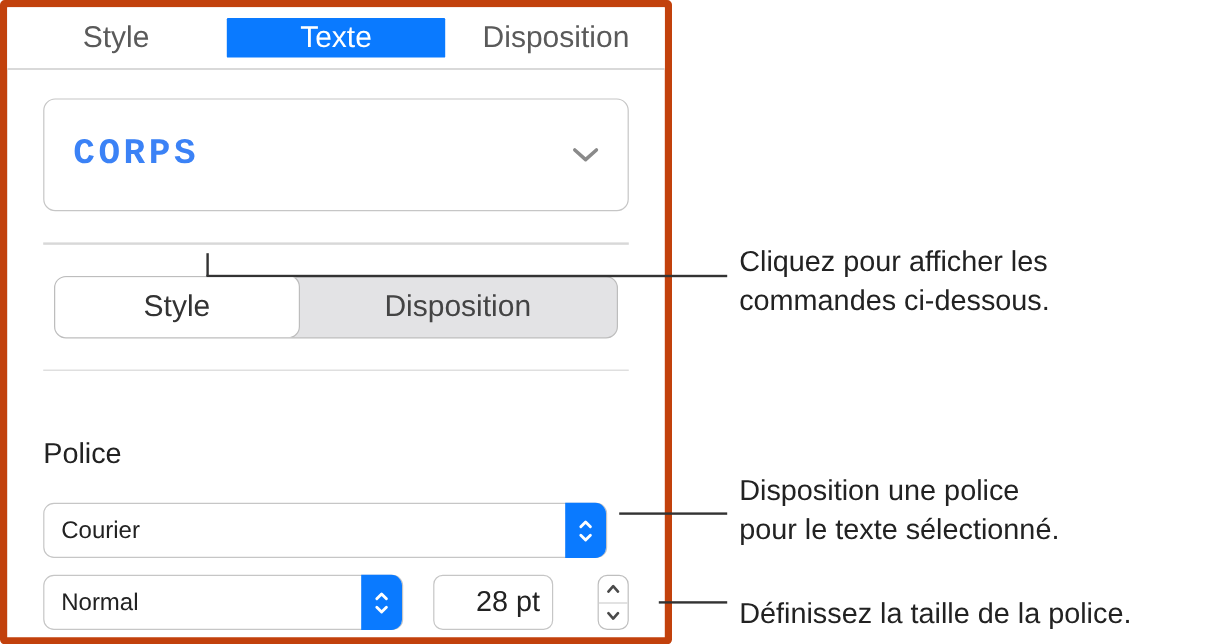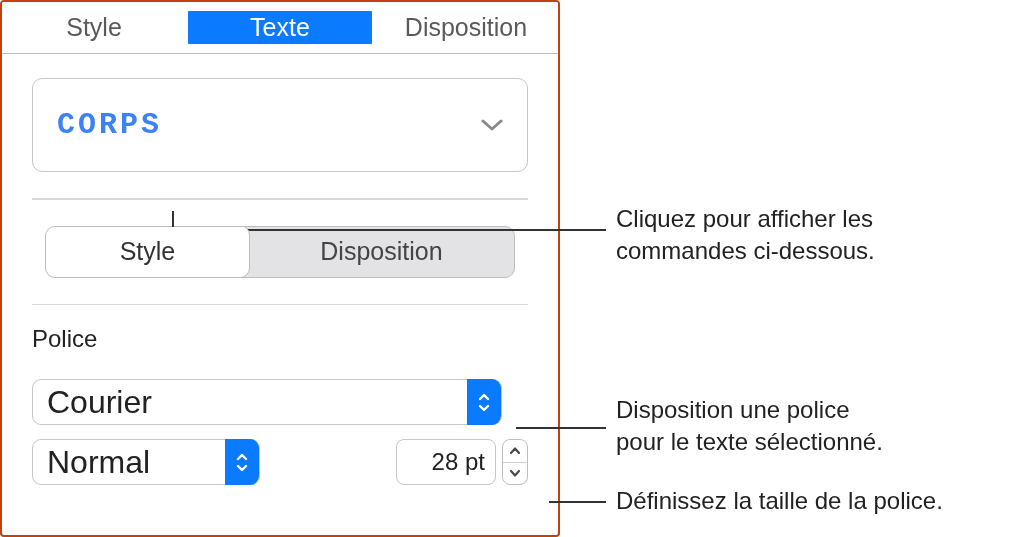--- a/index.html
+++ b/index.html
@@ -11,21 +11,21 @@
       font-family: -apple-system, "Helvetica Neue", Helvetica, Arial, sans-serif;
       background: #fff;
       width: 1027px;
       height: 537px;
       position: relative;
       overflow: hidden;
     }
     .panel {
       width: 560px;
       height: 537px;
-      border: 2px solid #c2410c;
+      border: 6px solid #c2410c;
       border-radius: 4px;
       background: #fff;
       position: relative;
       overflow: hidden;
     }
     .top-tabs {
       display: flex;
       height: 52px;
       border-bottom: 1.5px solid #c0c0c0;
       align-items: stretch;
@@ -106,40 +106,40 @@
       border-radius: 10px;
       margin: -1.5px;
       z-index: 1;
     }
     .seg-btn.inactive {
       color: #444;
     }
     .section-label {
       font-size: 24px;
       color: #222;
-      margin-top: 20px;
+      margin-top: 56px;
     }
     .divider2 {
       height: 1.5px;
       background: #d8d8d8;
       margin-top: 26px;
     }
     .font-row1 {
       margin-top: 26px;
       position: relative;
     }
     .popup {
       position: relative;
       border: 1.5px solid #c6c6c6;
       border-radius: 9px;
       height: 46px;
       display: flex;
       align-items: center;
       padding-left: 14px;
-      font-size: 32px;
+      font-size: 20px;
       color: #222;
       background: #fff;
       cursor: pointer;
     }
     .popup-cap {
       position: absolute;
       right: 0;
       top: -1px;
       bottom: -1px;
       width: 34px;
@@ -155,26 +155,27 @@
     .popup-cap svg {
       display: block;
     }
     .font-row2 {
       margin-top: 14px;
       display: flex;
       gap: 18px;
       align-items: center;
     }
     .typeface-popup {
-      width: 228px;
+      width: 300px;
     }
     .size-group {
       display: flex;
       align-items: center;
       margin-left: auto;
+      gap: 31px;
     }
     .size-field {
       border: 1.5px solid #c6c6c6;
       border-radius: 8px;
       height: 46px;
       width: 100px;
       display: flex;
       align-items: center;
       justify-content: flex-end;
       padding: 0 10px;
@@ -321,16 +322,16 @@
 
 <div class="annotations">
   <div class="ann" style="top:203px; left:36px;">
     <div>Cliquez pour afficher les</div>
     <div>commandes ci-dessous.</div>
   </div>
   <div class="ann" style="top:394px; left:36px;">
     <div>Disposition une police</div>
     <div>pour le texte sélectionné.</div>
   </div>
-  <div class="ann" style="top:485px; left:36px;">
+  <div class="ann" style="top:496px; left:36px;">
     <div>Définissez la taille de la police.</div>
   </div>
 </div>
 
 </body></html>

